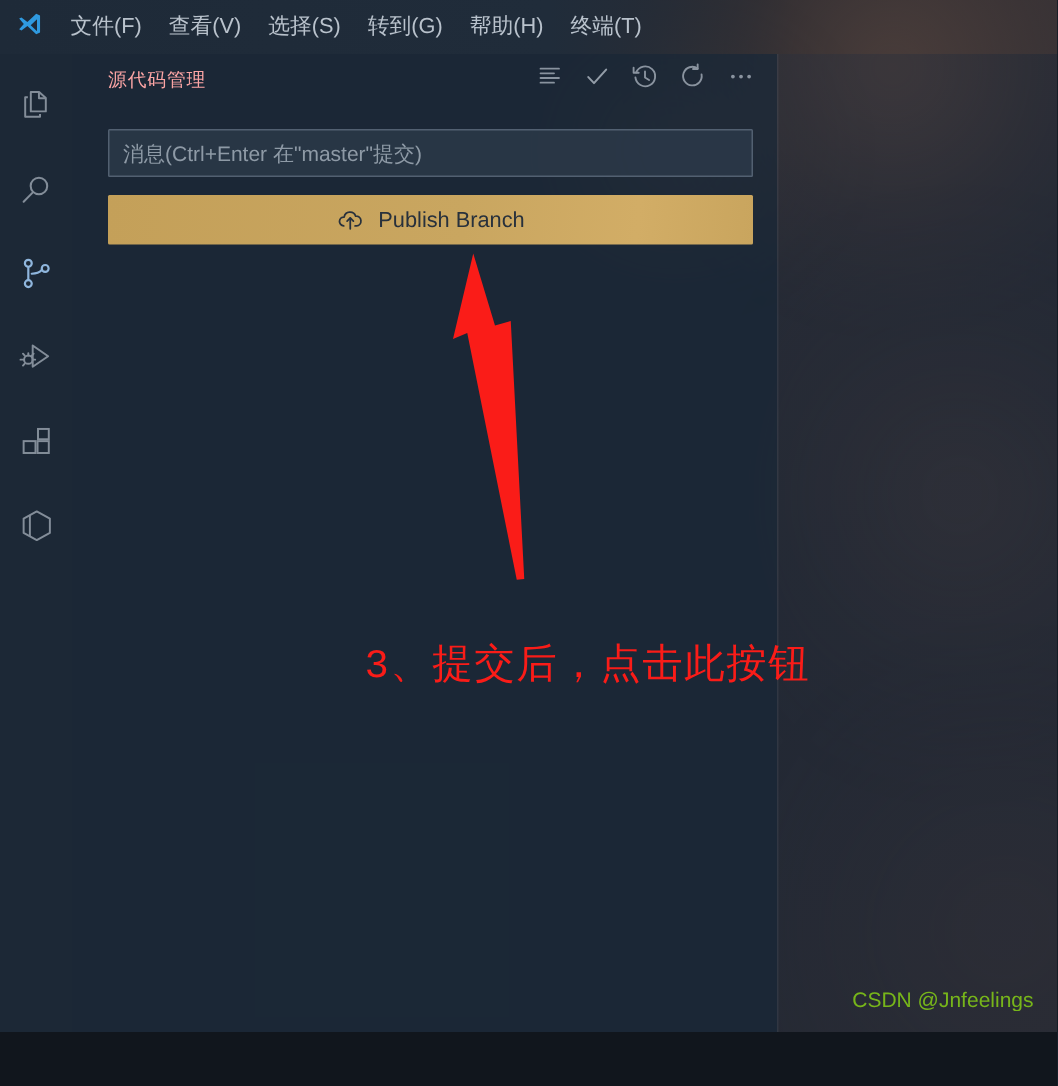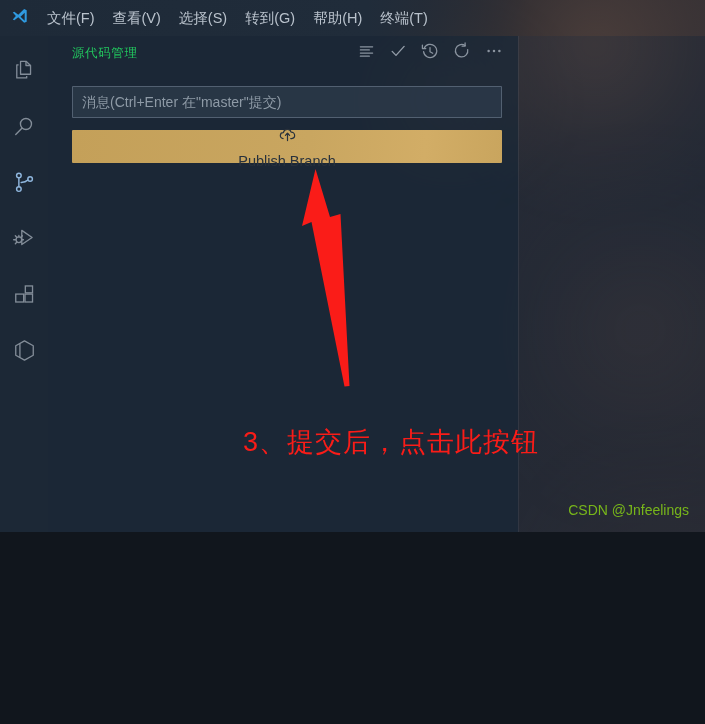--- a/index.html
+++ b/index.html
@@ -7,21 +7,21 @@
     padding: 0;
     background: #11161d;
   }
   body {
     font-family: "Liberation Sans", "DejaVu Sans", sans-serif;
     -webkit-font-smoothing: antialiased;
   }
   #app {
     position: relative;
     width: 705px;
-    height: 532px;
+    height: 688px;
     overflow: hidden;
     background: #16202c;
   }
   
   .bg-base {
     position: absolute;
     inset: 0;
     background: #1b2633;
   }
   .glow {
@@ -121,21 +121,21 @@
     background: rgba(27,40,55,0.80);
   }
   .scm-header {
     display: flex;
     align-items: center;
     height: 34px;
     padding: 0 14px 0 24px;
     box-sizing: border-box;
   }
   .scm-title {
-    color: #22c55e;
+    color: #fca5a5;
     font-size: 12.5px;
     letter-spacing: 0.6px;
     flex: 1 1 auto;
     white-space: nowrap;
   }
   .scm-actions {
     display: flex;
     align-items: center;
     gap: 12px;
   }
@@ -169,38 +169,37 @@
     background: linear-gradient(95deg, #c4a059 0%, #c9a660 55%, #d2ad66 82%, #c9a55e 100%);
     color: #28313c;
     font-size: 14.5px;
     font-family: "Liberation Sans", "DejaVu Sans", sans-serif;
     display: flex;
     align-items: center;
     justify-content: center;
     gap: 9px;
     cursor: pointer;
     border-radius: 1px;
-    flex-direction: column;
   }
   .publish-btn .cloud { display: flex; align-items: center; }
 
   
   .annot-layer {
     position: absolute;
     inset: 0;
     pointer-events: none;
   }
   .annot-text {
     position: absolute;
     left: 243px; top: 424px;
     color: #fa1c18;
     font-size: 27px;
     letter-spacing: 1px;
     white-space: nowrap;
-    font-family: Liberation Sans, sans-serif;
+    font-family: Liberation Mono, monospace;
   }
   .watermark {
     position: absolute;
     right: 16px; bottom: 14px;
     color: #84cc16;
     font-size: 14px;
     opacity: 0.86;
     white-space: nowrap;
   }
 </style>

